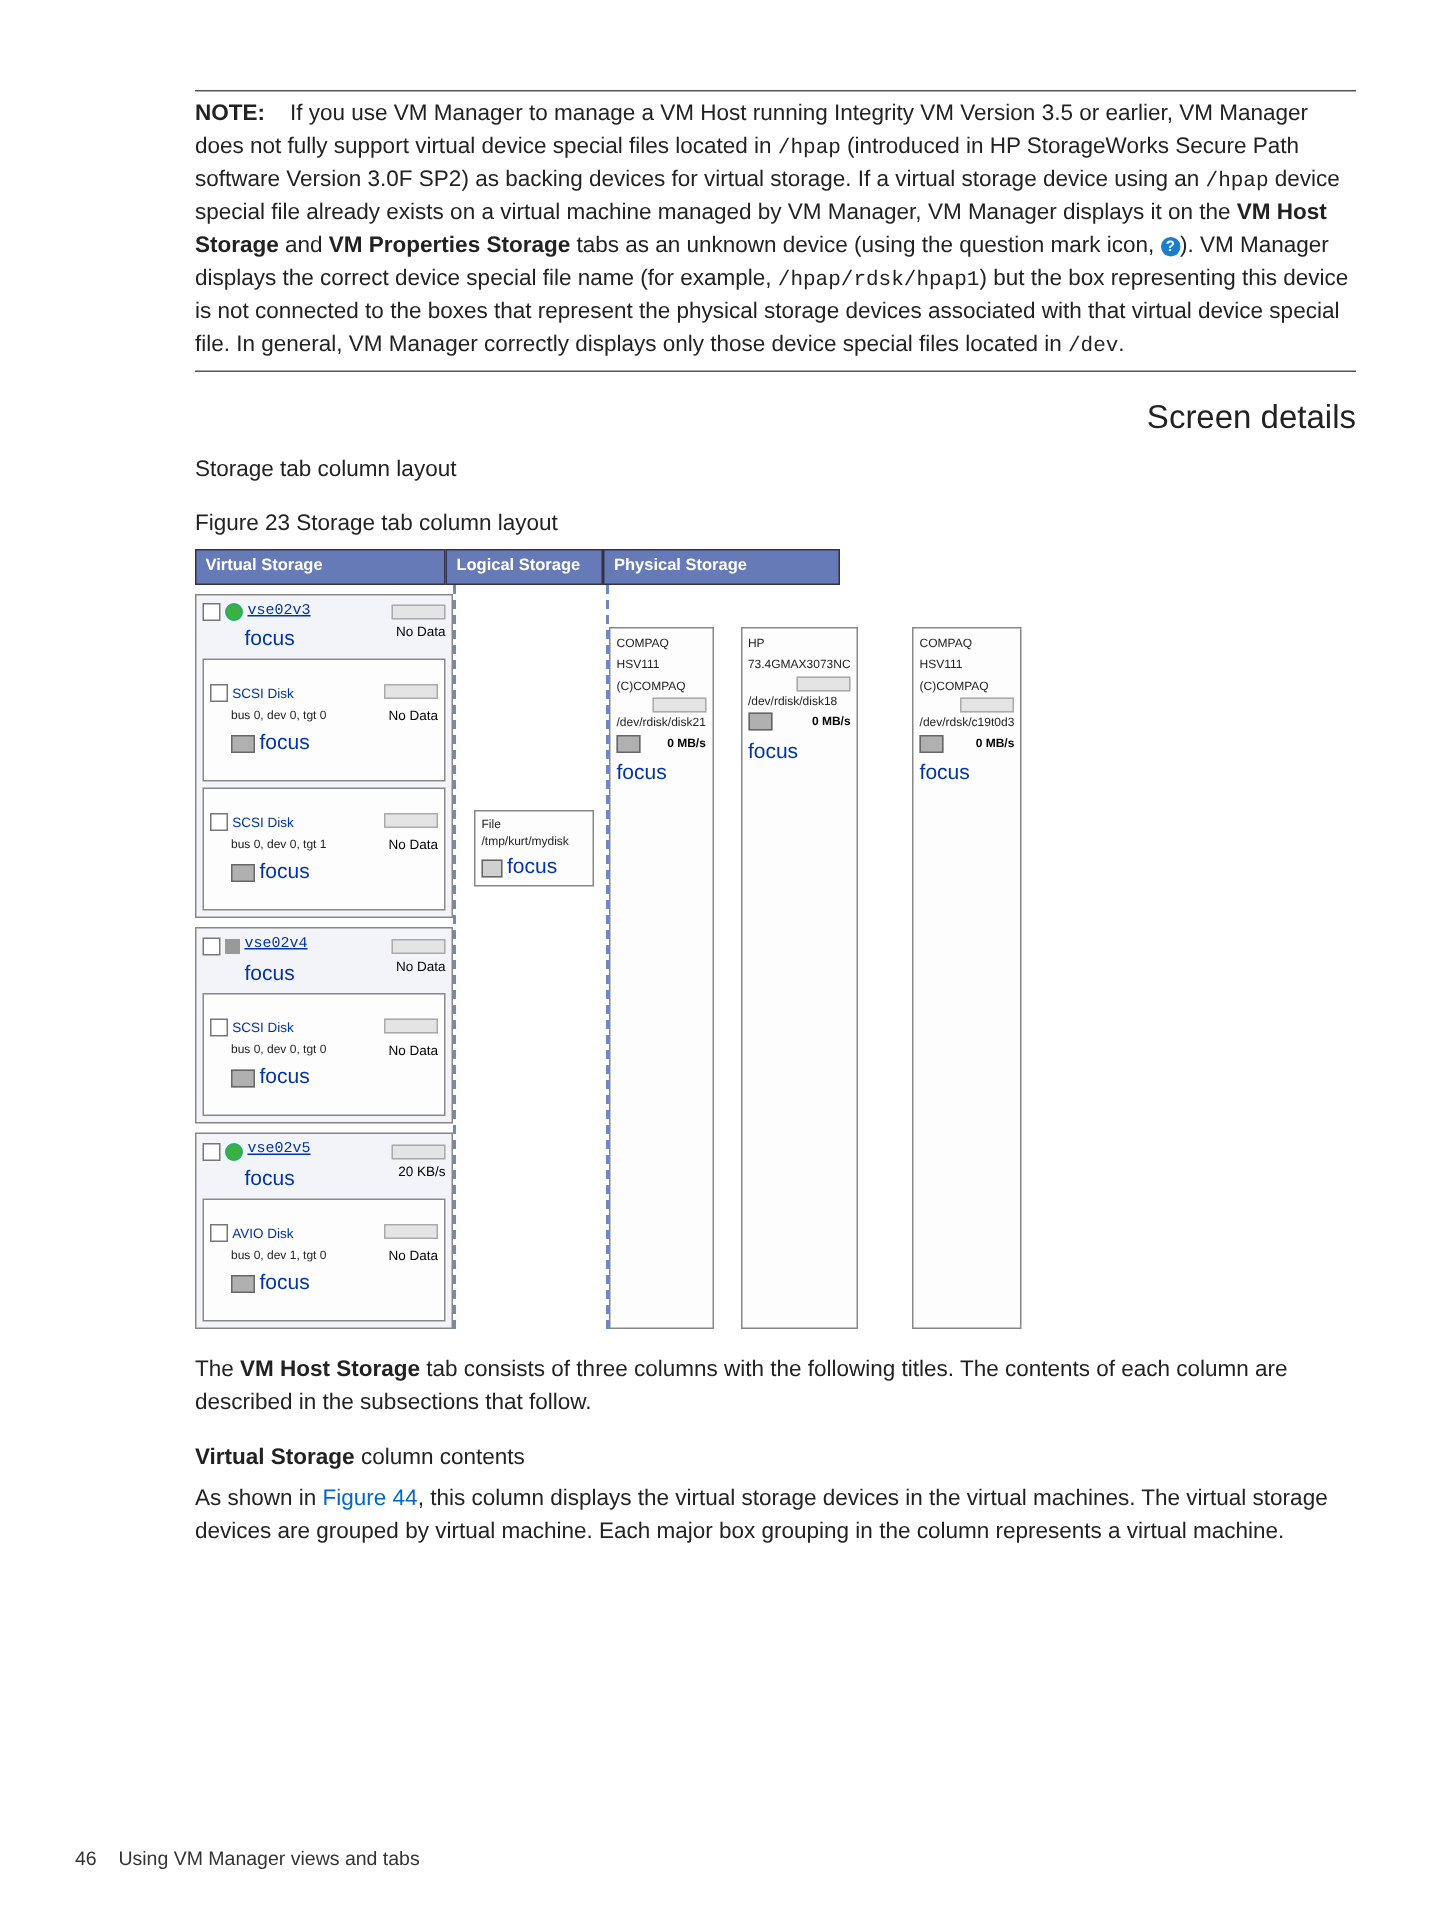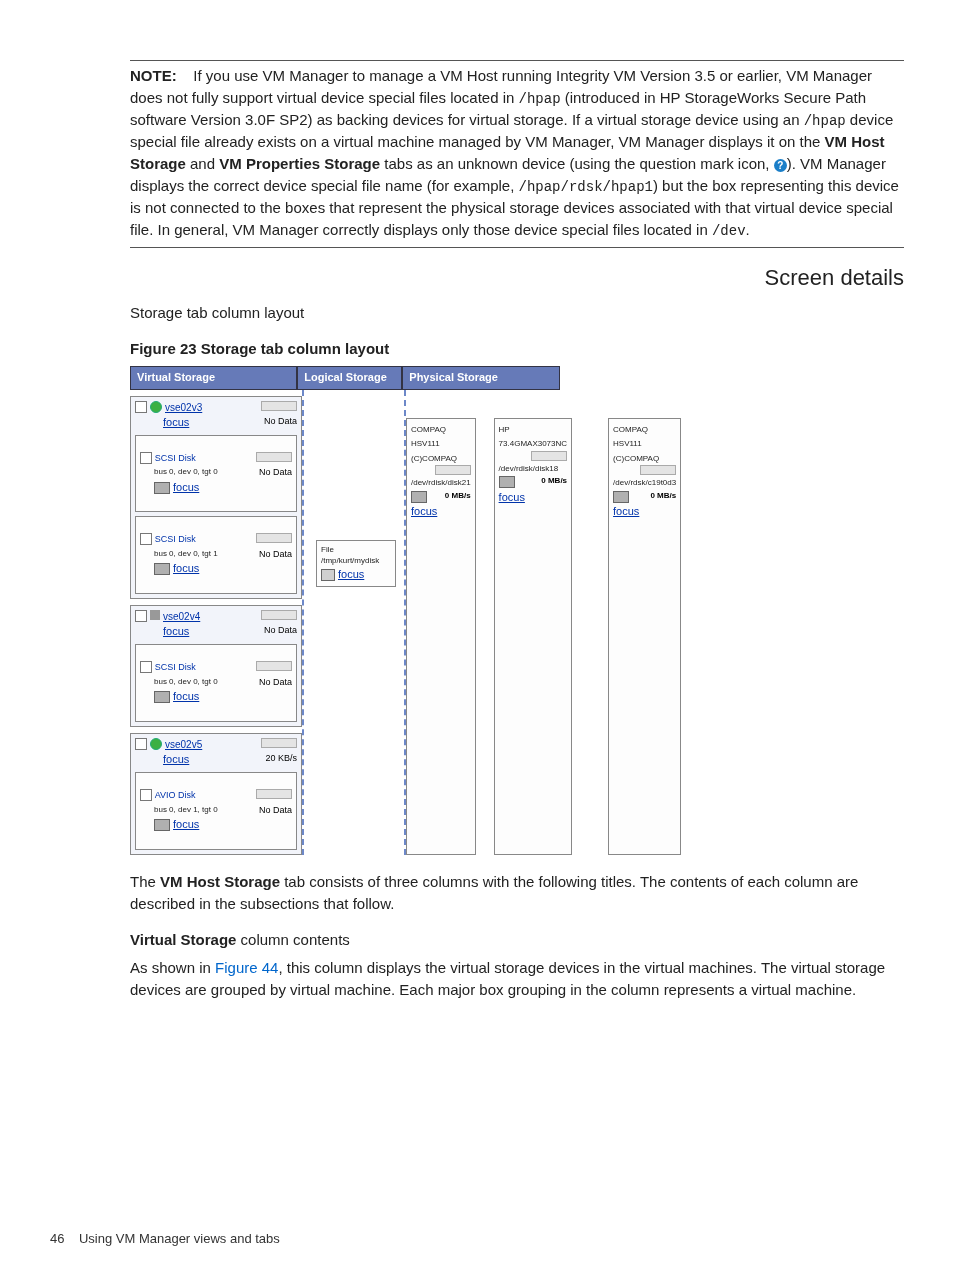--- a/index.html
+++ b/index.html
@@ -14,52 +14,52 @@
   .content-block { margin-left: 80px; }
   .note-rule { border-top: 1px solid #555; border-bottom: 1px solid #555; padding: 4px 0 6px 0; }
   .mono { font-family: "Courier New", monospace; font-size: 14px; }
   .q-icon {
     display: inline-block; width: 13px; height: 13px; border-radius: 50%;
     background: #1a7ec8; color: #fff; font-size: 10px; font-weight: bold;
     text-align: center; line-height: 13px; vertical-align: middle;
   }
   h2.sd { font-size: 22px; font-weight: normal; margin: 14px 0 4px -80px; text-align: right; }
   .link { color: #0066cc; }
-  .fig-caption { font-weight: bold; margin-top: 14px; margin-bottom: 6px; font-size: 15px; }
+  .fig-caption { font-weight: normal; margin-top: 14px; margin-bottom: 6px; font-size: 15px; }
   .sub-heading { margin: 8px 0 4px 0; font-size: 15px; }
 
   
   .fig23 {
     width: 430px; font-size: 10px; color: #000;
     font-family: Arial, sans-serif;
   }
   .fig23 .hdr-row { display: flex; }
   .fig23 .hdr {
     background: #667ab8; color: #fff; font-weight: bold;
     padding: 3px 6px; font-size: 11px; border: 1px solid #334;
   }
   .fig23 .hdr.vs { width: 160px; }
   .fig23 .hdr.ls { width: 95px; margin-left: 0; }
   .fig23 .hdr.ps { width: 150px; margin-left: 0; }
   .fig23 .cols { display: flex; }
   .fig23 .col-v { width: 172px; display: flex; flex-direction: column; gap: 6px; padding-top: 6px; }
   .fig23 .col-l { width: 100px; border-left: 2px dashed #6d88c8; border-right: 2px dashed #6d88c8; position: relative; }
   .fig23 .col-p { width: 152px; display: flex; gap: 18px; padding-top: 28px; }
   .vmbox { border: 1px solid #888; background: #f2f4fa; padding: 4px; }
-  .vmhead { display: flex; align-items: flex-start; gap: 3px; }
+  .vmhead { display: flex; align-items: center; gap: 3px; font-family: Liberation Mono, monospace; }
   .chk { width: 10px; height: 10px; border: 1px solid #777; background: #fff; display: inline-block; }
   .status-g { width: 10px; height: 10px; border-radius: 50%; background: #3cb043; display: inline-block; border:1px solid #2a7; }
   .status-o { width: 10px; height: 10px; background: #999; display: inline-block; }
   .nm-link { color: #0033aa; text-decoration: underline; }
   .nodata { font-weight: normal; font-size: 9px; margin-left: auto; }
   .metric { width: 34px; height: 8px; background: #e4e4e4; border:1px solid #aaa; margin-left: auto; }
   .diskbox { border: 1px solid #888; background: #fdfdfd; padding: 16px 4px; margin-top: 4px; }
   .disktitle { font-size: 9px; color: #0033aa; }
   .disksub { font-size: 8px; color: #222; }
-  .focus { color: #0033aa; text-decoration: underline; font-size: 11px; }
+  .focus { color: #0033aa; font-size: 14px; }
   .ico-disk { width: 14px; height: 10px; background: #b0b0b0; border:1px solid #666; display: inline-block; margin-right: 3px; vertical-align: middle; }
   .pbox { border: 1px solid #888; background: #fdfdfd; padding: 3px 4px; }
   .ptitle { font-size: 8px; color: #222; }
   .prate { font-size: 8px; font-weight: bold; float: right; }
   .filebox { border:1px solid #888; background:#fdfdfd; padding:3px 4px; width:70px; position:absolute; left:12px; top:150px;}
   .filebox .lbl { font-size:8px; color:#222; }
   .ico-file { width:12px; height:10px; background:#d0d0d0; border:1px solid #666; display:inline-block; margin-right:3px; vertical-align:middle; }
   .footer { position: fixed; bottom: 22px; left: 50px; font-size: 13px; color: #333; }
 </style>
 </head>

